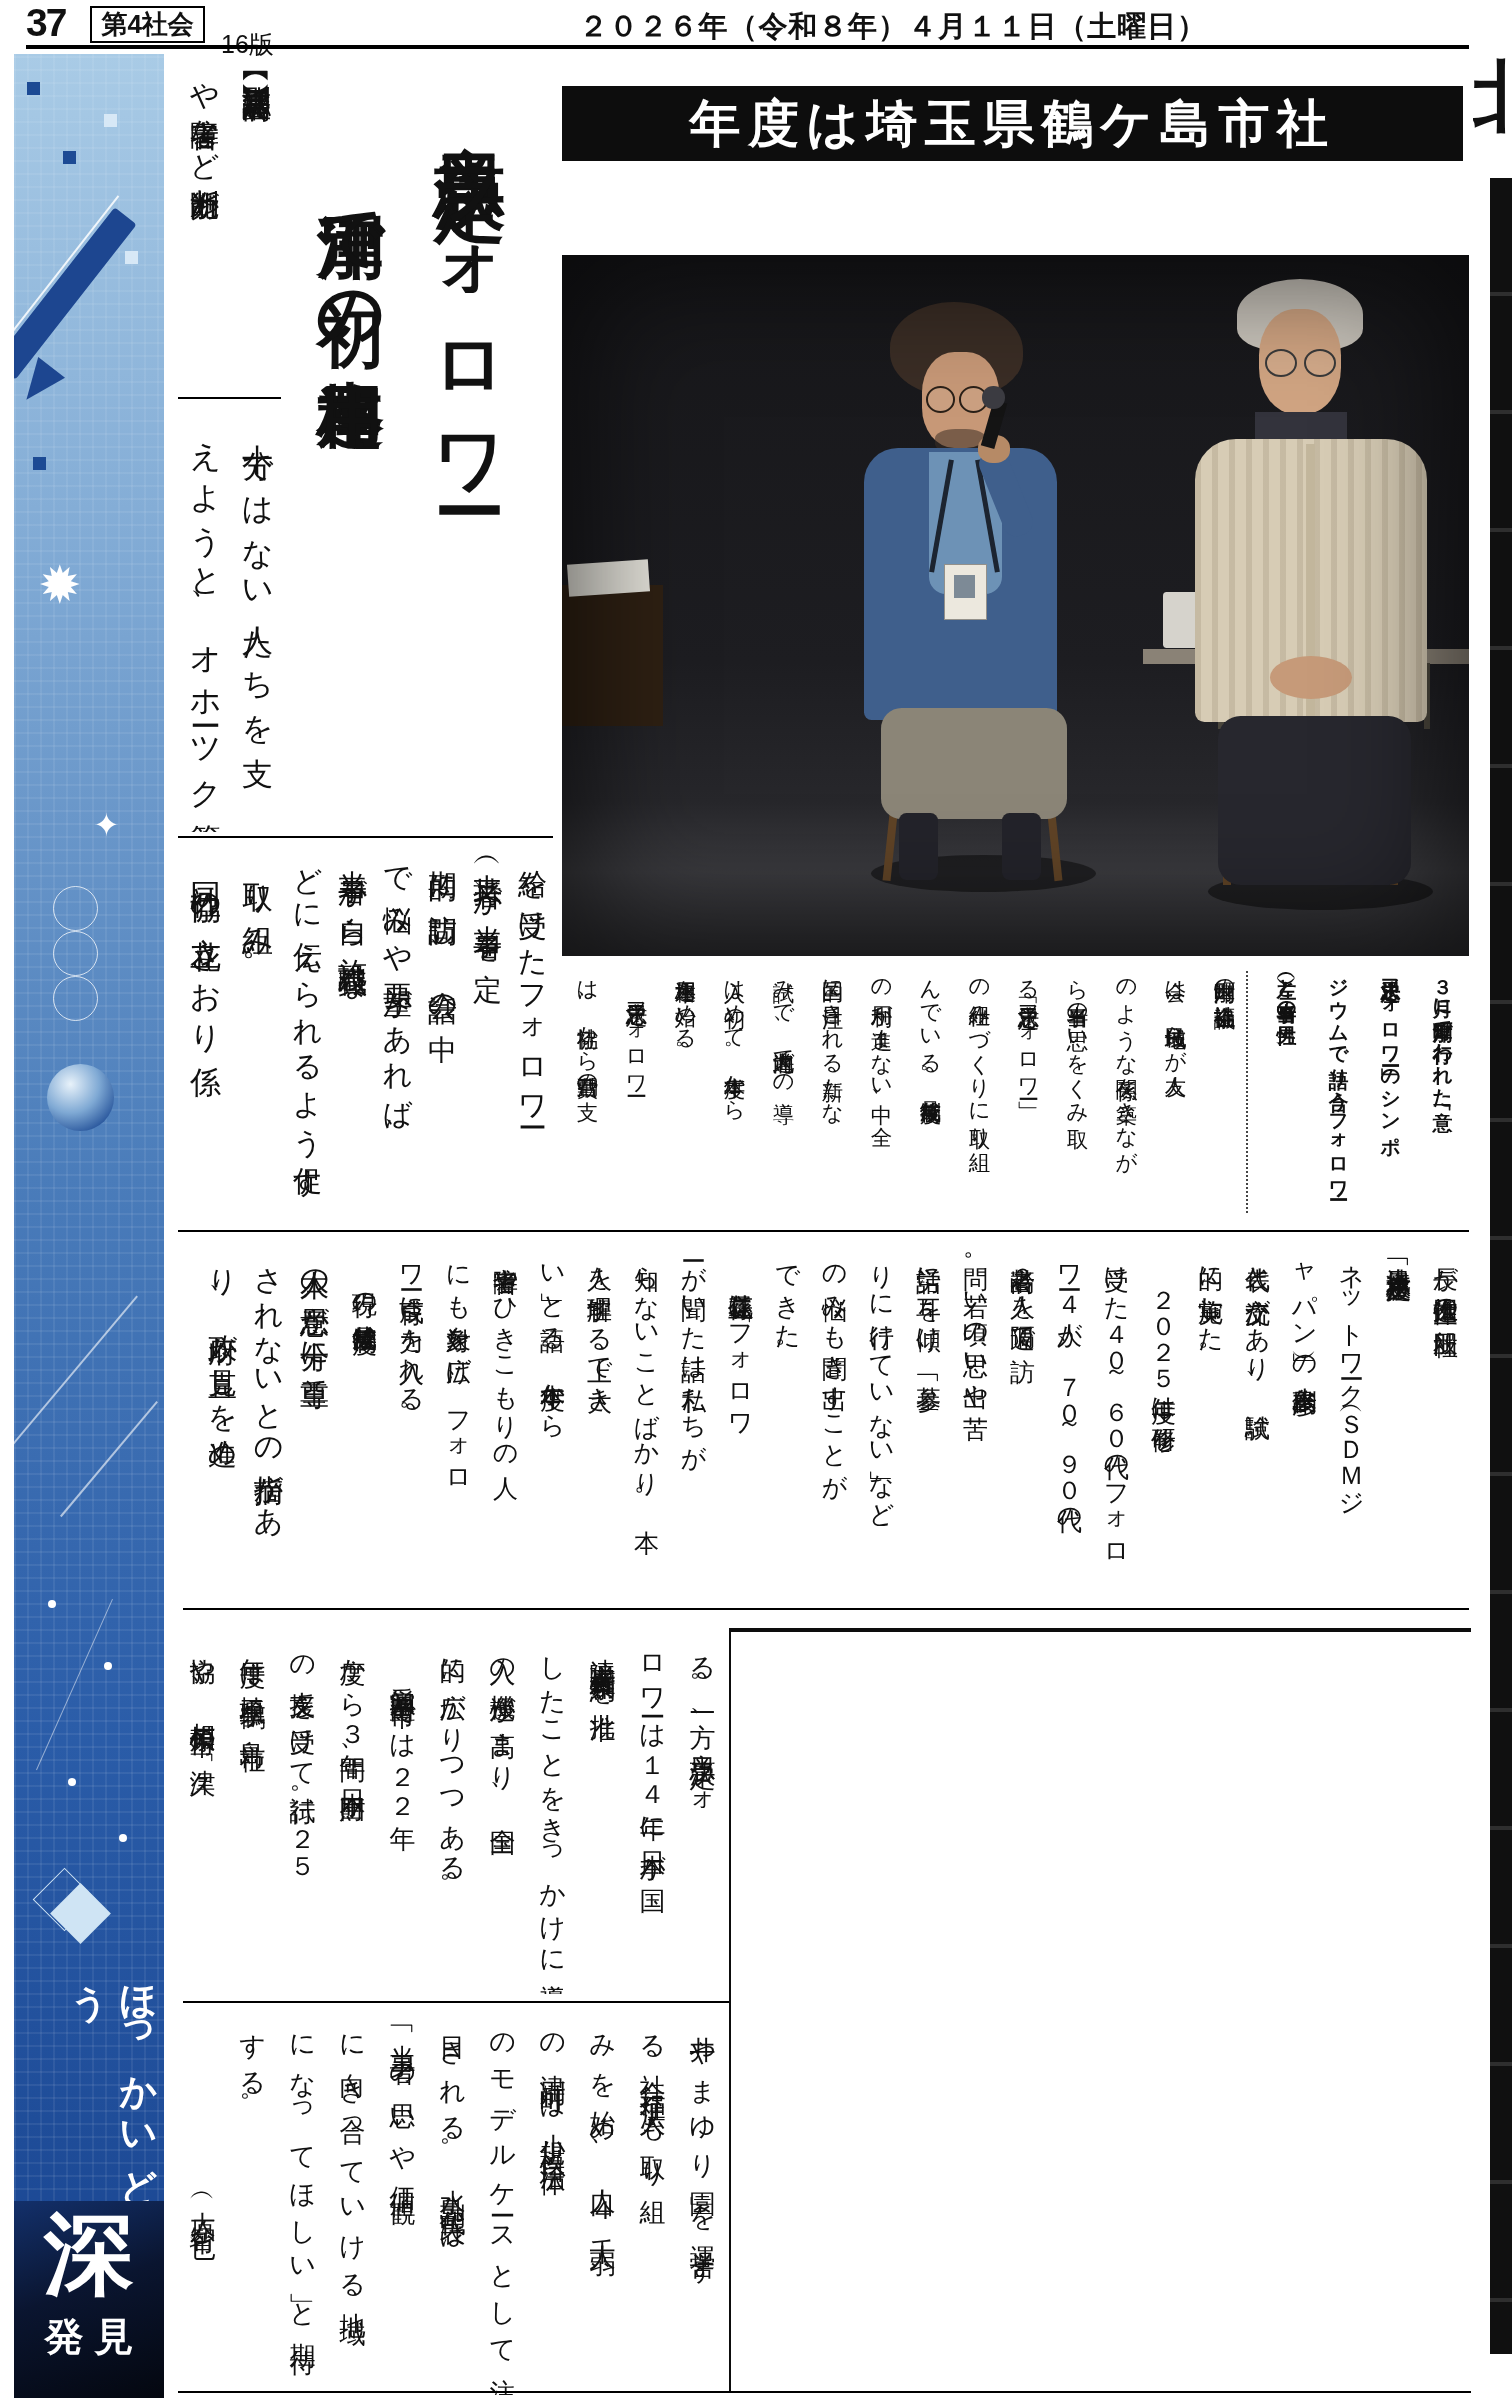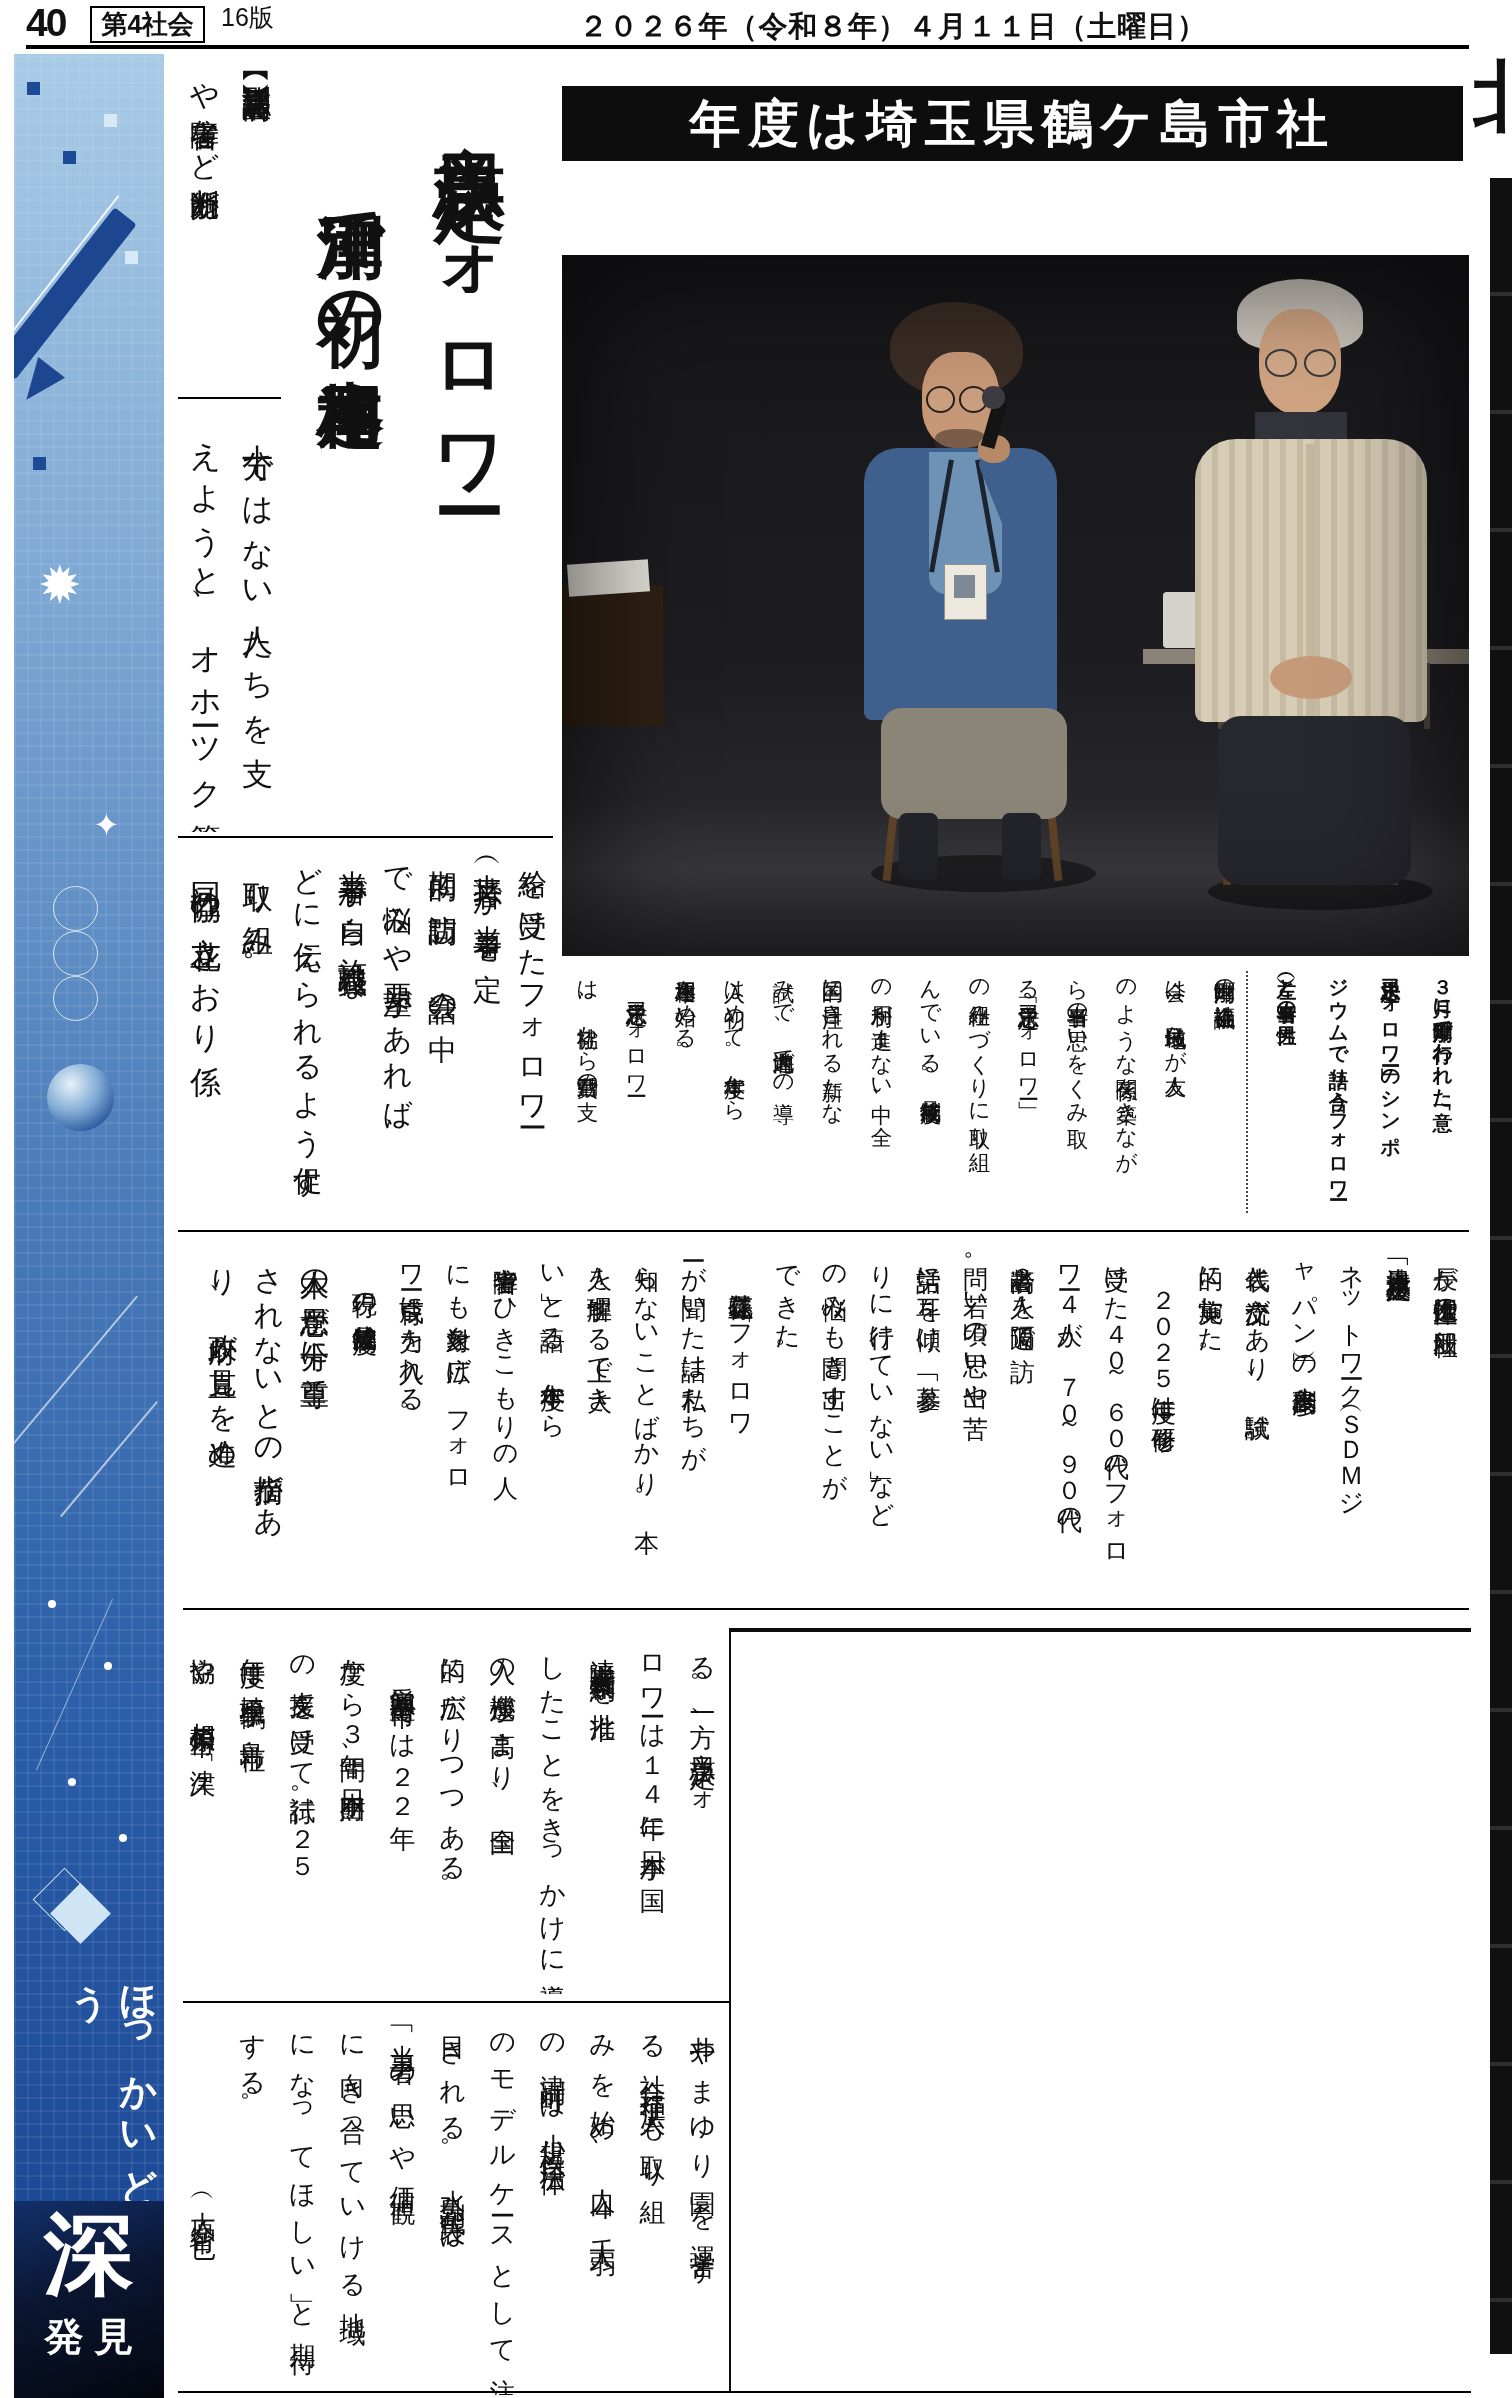--- a/index.html
+++ b/index.html
@@ -5,21 +5,21 @@
   html,body{margin:0;padding:0;}
   body{
     position:relative;width:1512px;height:2399px;background:#ffffff;
     font-family:"Liberation Serif","DejaVu Serif",serif;color:#111;
     overflow:hidden;
   }
   .abs{position:absolute;}
   
   .h-num{left:26px;top:0px;font:bold 39px/45px "Liberation Sans","DejaVu Sans",sans-serif;letter-spacing:-1.9px;}
   .h-section{left:90px;top:5.6px;border:2.8px solid #000;padding:0.9px 9.4px;font:bold 26px/32px "Liberation Sans","DejaVu Sans",sans-serif;}
-  .h-edition{left:221px;top:2px;font:25px/30px "Liberation Sans","DejaVu Sans",sans-serif;}
+  .h-edition{left:221px;top:29px;font:25px/30px "Liberation Sans","DejaVu Sans",sans-serif;}
   .h-date{left:579px;top:7.5px;font:bold 29px/36px "Liberation Sans","DejaVu Sans",sans-serif;letter-spacing:0.9px;}
   .h-mast{left:1473px;top:54px;width:39px;height:86px;overflow:hidden;font:bold 77px/86px "Liberation Serif",serif;}
   .rule-header{left:26px;top:45px;width:1443px;height:3.7px;background:#000;}
   
   .vt{writing-mode:vertical-rl;text-orientation:mixed;white-space:pre-line;overflow:hidden;}
   .headline-main{left:422px;top:89px;width:96px;height:733px;font-size:71px;font-weight:bold;line-height:96px;letter-spacing:7.5px;}
   .headline-sub{left:307px;top:159px;width:88px;height:656px;font-size:67px;font-weight:bold;line-height:88px;letter-spacing:2.8px;}
   .banner{left:562px;top:86px;width:901px;height:75px;background:#0d0d0d;color:#fff;
     font:bold 51px/75px "Liberation Sans","DejaVu Sans",sans-serif;text-align:center;letter-spacing:7.5px;}
   .lead1{left:178px;top:62px;width:105px;height:334px;font-size:29px;line-height:52px;letter-spacing:0.9px;}
@@ -104,21 +104,21 @@
     background-image:repeating-linear-gradient(90deg,rgba(120,105,80,.18) 0 5.6px,transparent 5.6px 17px);}
   .m2-placket{left:744px;top:189px;width:9.4px;height:272px;background:#c3b79d;}
   .m2-hands{left:708px;top:401px;width:82px;height:43px;background:#c69a79;border-radius:50%;}
   .m2-pants{left:656px;top:461px;width:193px;height:169px;background:#27272e;border-radius:22.5px;}
   .ph-shadow{background:rgba(0,0,0,.45);border-radius:50%;}
   .ph-vignette{left:0;top:0;width:907px;height:701px;box-shadow:inset 0 0 112px 28px rgba(0,0,0,.55);}
 </style>
 </head>
 <body>
 
-<div class="abs h-num">40</div>
+<div class="abs h-num">37</div>
 <div class="abs h-section">第4社会</div>
 <div class="abs h-edition">16版</div>
 <div class="abs h-date">２０２６年（令和８年）４月１１日（土曜日）</div>
 <div class="abs h-mast">北</div>
 <div class="abs rule rule-header"></div>
 
 <div class="abs deco">
   <div class="abs sq a" style="left:13px;top:28px;"></div>
   <div class="abs sq b" style="left:90px;top:60px;"></div>
   <div class="abs sq a" style="left:49px;top:97px;"></div>

